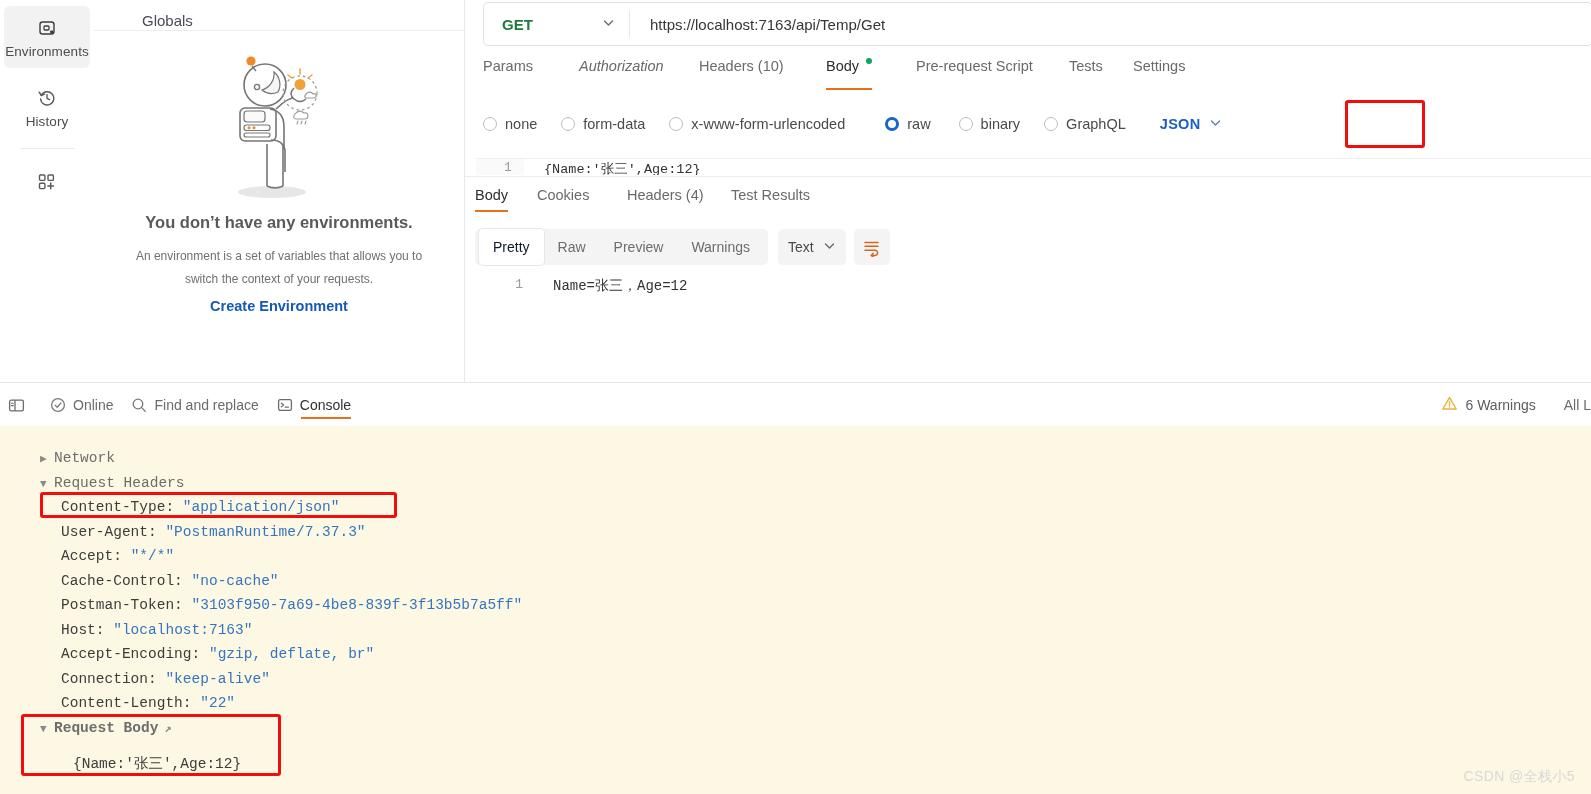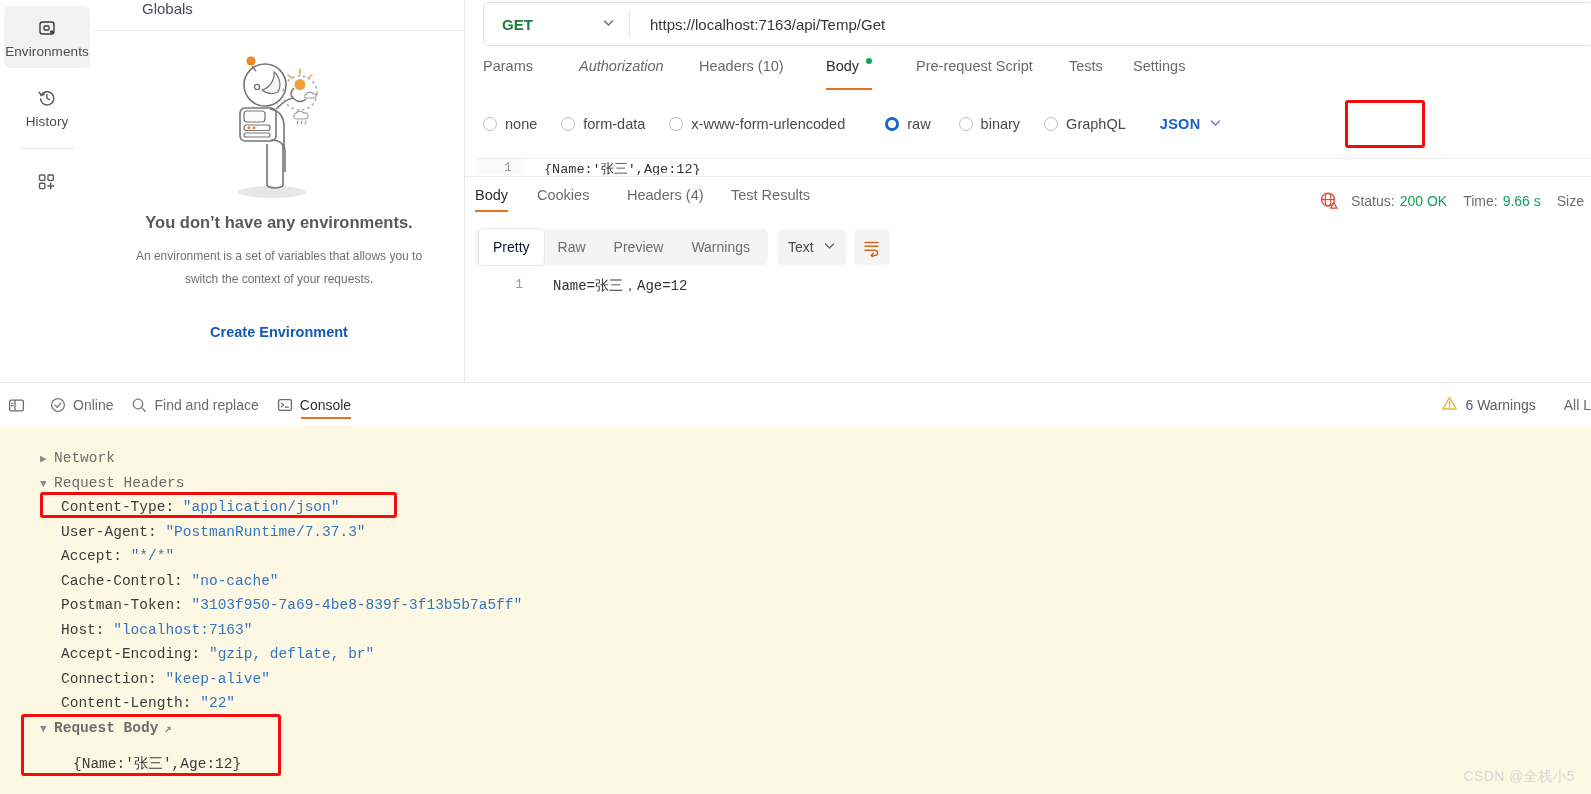--- a/index.html
+++ b/index.html
@@ -32,26 +32,26 @@
   #rail-hist { top: 76px; height: 62px; }
   #rail-new  { top: 158px; height: 48px; }
   .rail-sep { position:absolute; left: 20px; top: 148px; width: 54px; height:1px; background:#e9e9e9; }
 
   
   .envpanel {
     position: absolute; left: 94px; top: 0; width: 370px; height: 382px;
     background: #fff; border-right: 1px solid #e8e8e8;
   }
   .env-tabrow { position:absolute; left:0; top:0; width:370px; height:30px; border-bottom:1px solid #ededed;}
-  .env-tab { position:absolute; left: 48px; top: 0px; font-size: 15px; color:#4a4a56; }
+  .env-tab { position:absolute; left: 48px; top: 12px; font-size: 15px; color:#4a4a56; }
   .env-empty { position:absolute; left:0; top:30px; width:370px; text-align:center; }
   .env-illus { margin: 22px auto 0; width: 150px; height: 155px; }
   .env-title { font-size: 16.5px; font-weight: bold; color:#5a5a5a; margin-top: 6px; }
   .env-sub { font-size: 12px; color:#707070; line-height: 23px; margin-top: 13px; padding: 0 28px;}
-  .env-link { font-size: 14.5px; font-weight: bold; color:#1559b3; margin-top: 33px; cursor:pointer;}
+  .env-link { font-size: 14.5px; font-weight: bold; color:#1559b3; margin-top: 7px; cursor:pointer;}
 
   
   .reqpane { position:absolute; left: 465px; top: 0; width: 1126px; height: 382px; background:#fff; }
 
   .urlbar {
     position:absolute; left: 18px; top: 2px; width: 1110px; height: 44px;
     border:1px solid #e0e0e0; border-radius: 5px; background:#fff; box-sizing:border-box;
     display:flex; align-items:center;
   }
   .method { width: 145px; display:flex; align-items:center; justify-content:space-between; padding: 0 14px 0 18px; box-sizing:border-box;}
@@ -324,35 +324,20 @@
     </div>
 
     <div class="resppane">
       <div class="resp-tabs">
         <div class="rtab active" style="left:0px;"><span>Body</span><span class="ul"></span></div>
         <div class="rtab" style="left:62px;"><span>Cookies</span></div>
         <div class="rtab" style="left:152px;"><span>Headers (4)</span></div>
         <div class="rtab" style="left:256px;"><span>Test Results</span></div>
       </div>
 
-      <div class="resp-meta">
-        <span style="margin-right:13px;display:flex;">
-          <svg width="19" height="19" viewBox="0 0 19 19">
-            <circle cx="9" cy="8.6" r="6.4" fill="none" stroke="#d6443a" stroke-width="1.3"></circle>
-            <ellipse cx="9" cy="8.6" rx="2.9" ry="6.4" fill="none" stroke="#d6443a" stroke-width="1.1"></ellipse>
-            <line x1="2.7" y1="8.6" x2="15.3" y2="8.6" stroke="#d6443a" stroke-width="1.1"></line>
-            <path d="M11.6 17.2 l3.2 -5.6 l3.2 5.6 z" fill="#fff" stroke="#d6443a" stroke-width="1.2" stroke-linejoin="round"></path>
-          </svg>
-        </span>
-        <span class="k">Status:</span>
-        <span class="v-ok">200 OK</span>
-        <span class="k">Time:</span>
-        <span class="v-t">9.66 s</span>
-        <span class="k">Size</span>
-      </div>
 
       <div class="viewbar">
         <div class="vgroup">
           <div class="vbtn active">Pretty</div>
           <div class="vbtn">Raw</div>
           <div class="vbtn">Preview</div>
           <div class="vbtn">Warnings</div>
         </div>
         <div class="vsel">
           <span class="t">Text</span>

